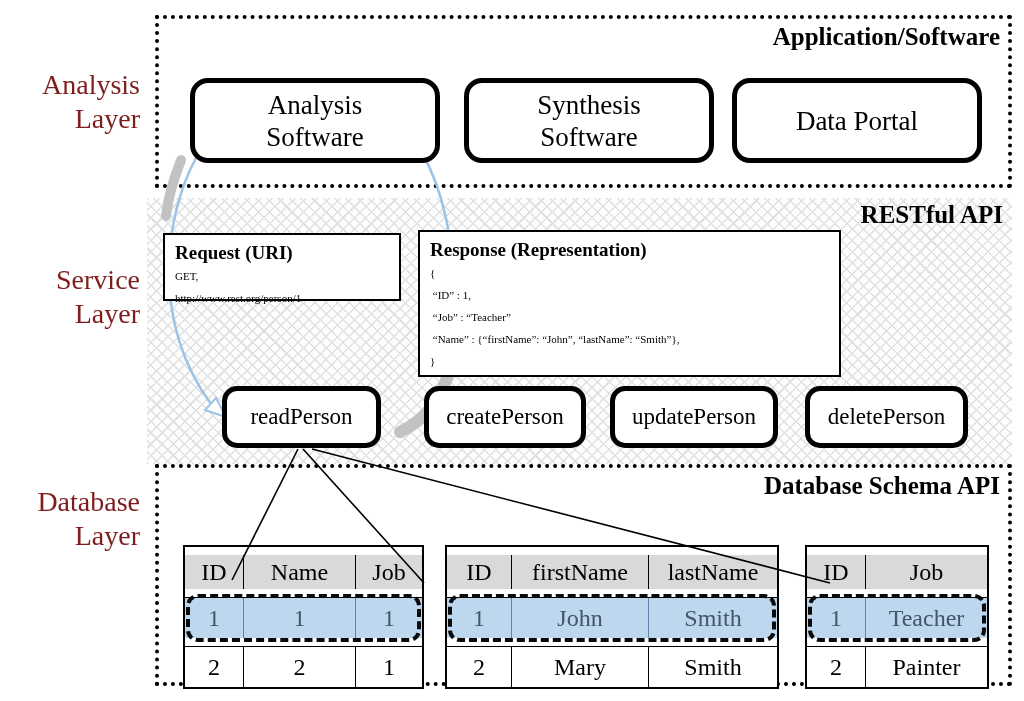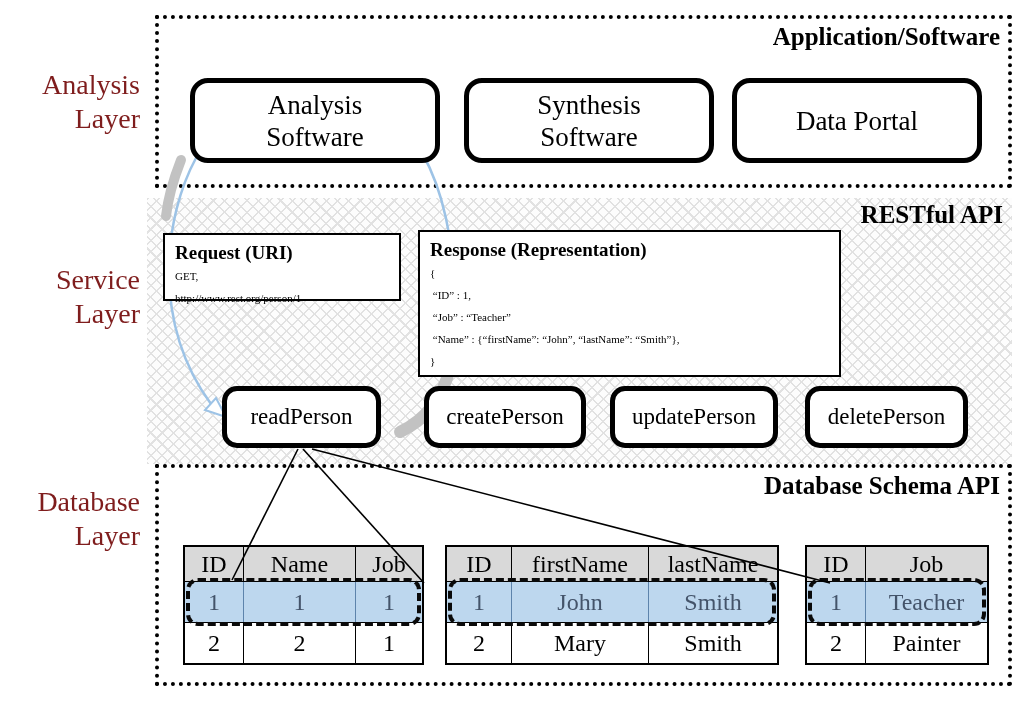--- a/index.html
+++ b/index.html
@@ -60,21 +60,21 @@
     position:absolute; background:#fff; border:2px solid #000; z-index:2;
     padding:6px 10px 4px 10px;
   }
   #request-box  { left:163px; top:233px; width:238px; height:68px; }
   #response-box { left:418px; top:230px; width:423px; height:147px; }
   .payload .ptitle { font-weight:bold; font-size:19px; line-height:24px; }
   .payload .pline  { font-size:11px; line-height:22px; white-space:pre; }
 
   
   .dbtable { position:absolute; border:2px solid #000; background:#fff; z-index:2; }
-  .trow { display:flex; position:relative; height:41px; }
+  .trow { display:flex; position:relative; height:41px;margin-top:8px; }
   .trow.thead { height:34px; }
   .trow + .trow { border-top:1px solid #000; }
   .cell {
     display:flex; align-items:center; justify-content:center;
     font-size:24px; height:100%; border-left:1px solid #000;
   }
   .cell:first-child { border-left:none; }
   .thead .cell { background:#d9d9d9; }
   .hl .cell { background:#bdd7ee; color:#44546a; border-left-color:#5d83ab; }
   .dash-overlay {

